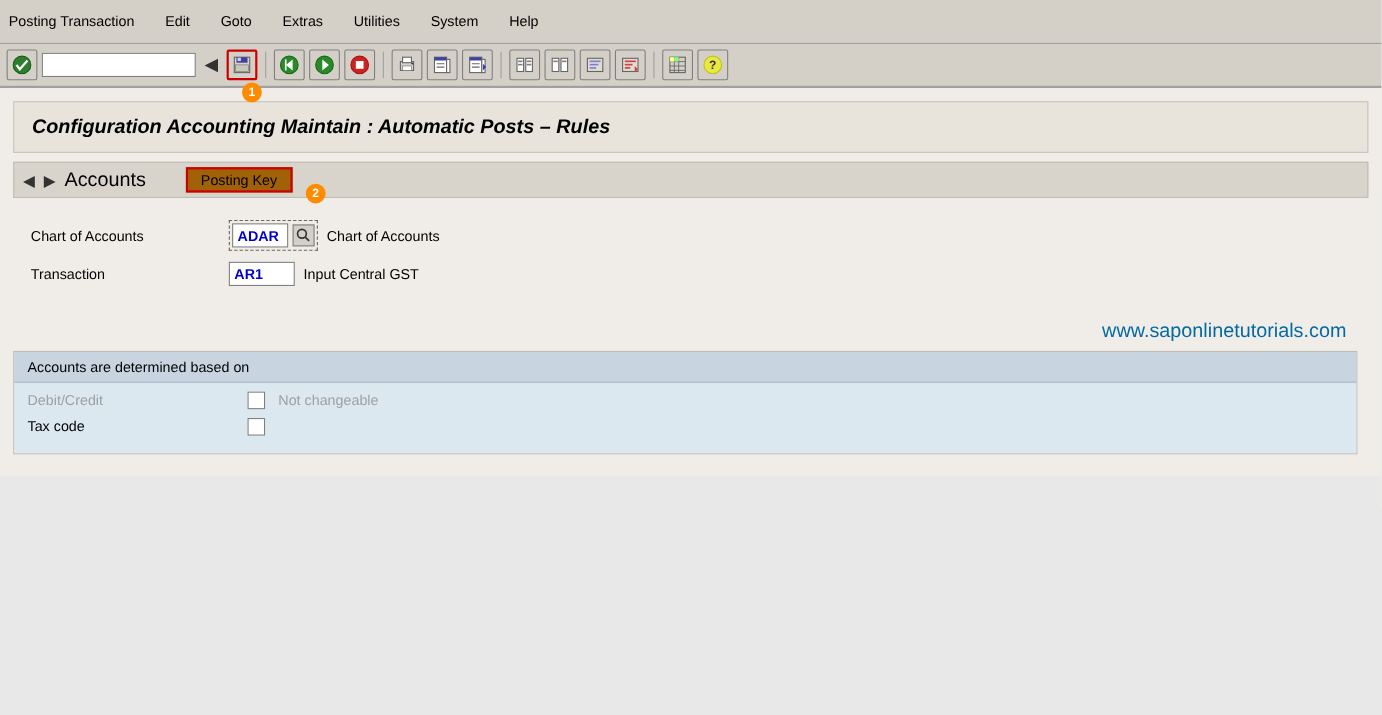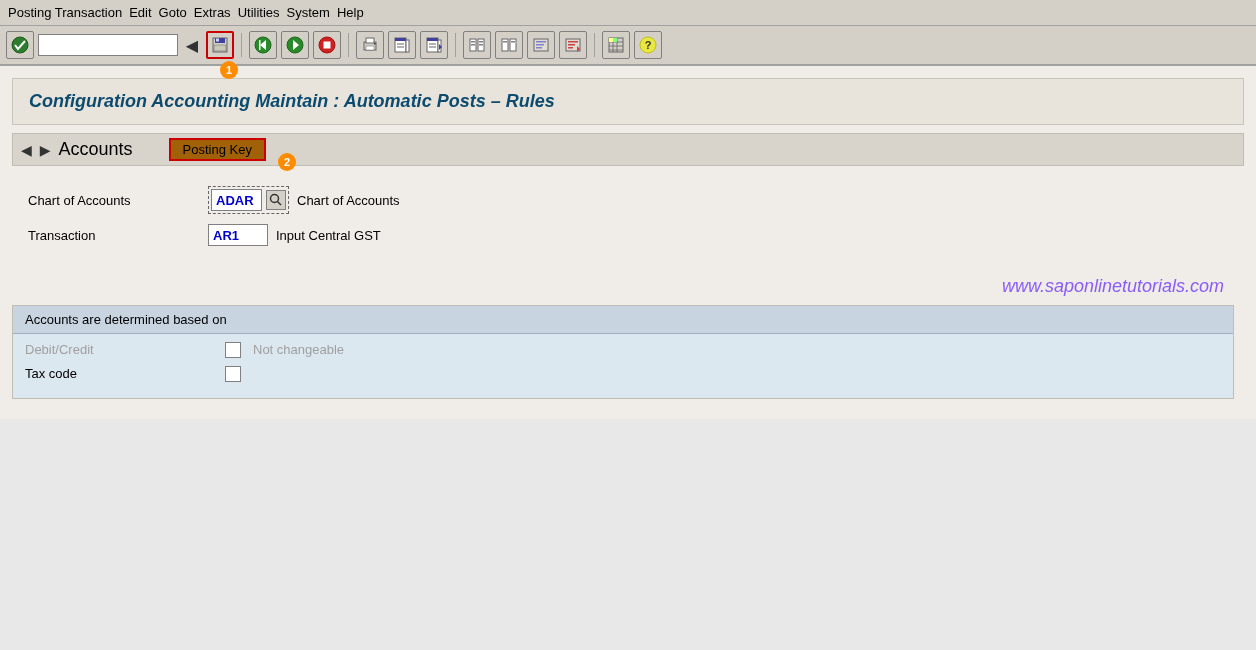--- a/index.html
+++ b/index.html
@@ -12,22 +12,22 @@
       overflow: hidden;
     }
 
     
     .menu-bar {
       background: #d4d0c8;
       border-bottom: 1px solid #a0a0a0;
       padding: 3px 8px;
       display: flex;
       align-items: center;
-      gap: 7px;
-      height: 26px;
+      gap: 28px;
+      height: 40px;
     }
     .menu-item {
       font-size: 13px;
       color: #000;
       cursor: pointer;
       white-space: nowrap;
     }
 
     
     .toolbar {
@@ -86,21 +86,21 @@
     .page-title-section {
       background: #e8e4dc;
       border: 1px solid #c8c4bc;
       padding: 12px 16px;
       margin-bottom: 8px;
     }
     .page-title {
       font-size: 18px;
       font-weight: bold;
       font-style: italic;
-      color: #0c4a6e;
+      color: #000000;
     }
 
     
     .tabs-section {
       background: #d8d4cc;
       border: 1px solid #c0bdb5;
       padding: 4px 8px;
       display: flex;
       align-items: center;
       gap: 8px;
@@ -181,23 +181,22 @@
     }
     .form-value-text-nobox {
       font-size: 13px;
       color: #000;
       margin-left: 8px;
     }
 
     
     .watermark {
       text-align: right;
-      color: #8b5cf6;
+      color: #0369a1;
       font-size: 18px;
-      font-style: italic;
       padding-right: 20px;
       margin-bottom: 8px;
     }
 
     
     .accounts-section {
       border: 1px solid #c0bdb5;
       margin: 0 10px 8px 0;
     }
     .accounts-header {

